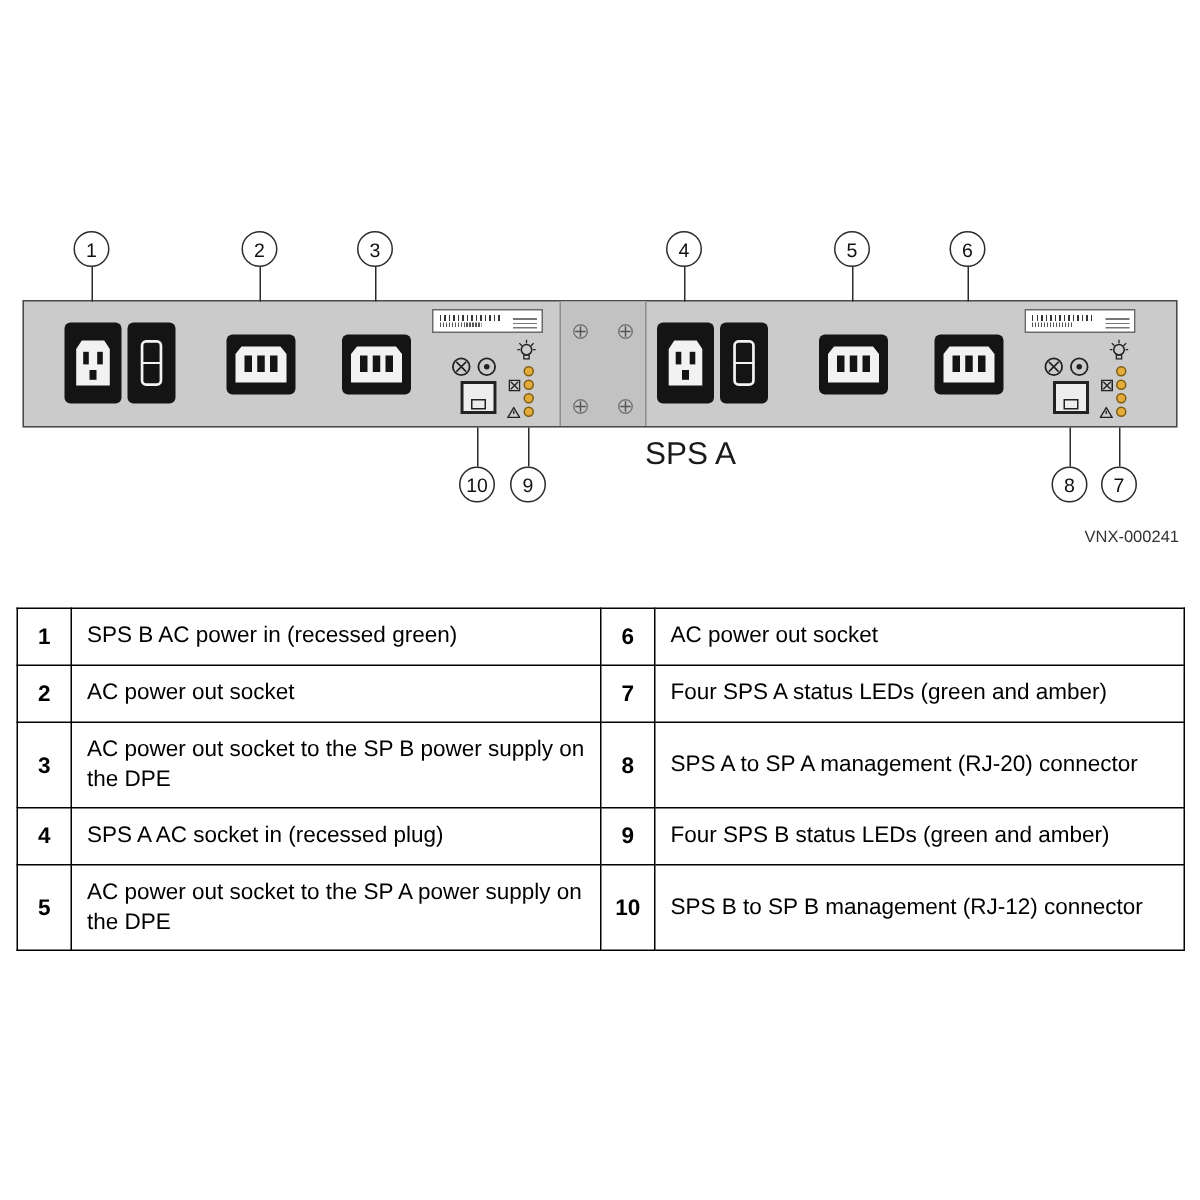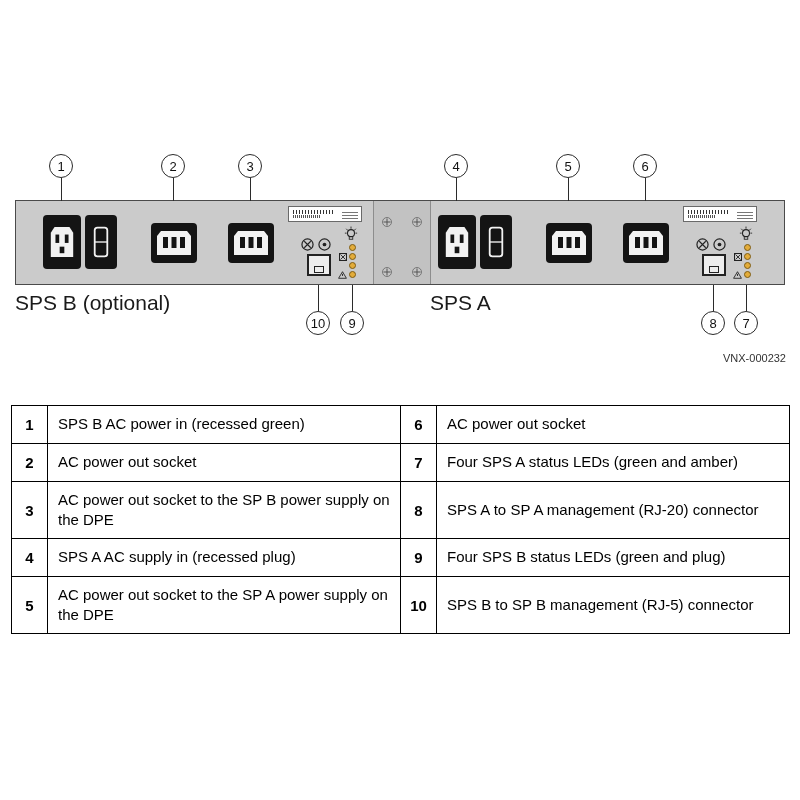--- a/index.html
+++ b/index.html
@@ -278,34 +278,33 @@
               <path d="M5 0.8 L9.4 8.2 L0.6 8.2 Z" fill="none" stroke="#222" stroke-width="1"></path>
               <line x1="5" y1="3.2" x2="5" y2="5.6" stroke="#222" stroke-width="1"></line>
             </svg>
         </span>
           <span class="led"></span>
         </div>
     </div>
     <div class="rj12" style="left:686px;top:53px"></div>
   </div>
 
-  <div class="panel-label" style="left:15px;top:291px">SPS B (optional)</div>
   <div class="panel-label" style="left:430px;top:291px">SPS A</div>
 
   <div class="cline" style="left:318px;top:285px;height:26px"></div>
   <div class="cline" style="left:352px;top:285px;height:26px"></div>
   <div class="cline" style="left:713px;top:285px;height:26px"></div>
   <div class="cline" style="left:746px;top:285px;height:26px"></div>
 
   <div class="callout" style="left:306px;top:311px">10</div>
   <div class="callout" style="left:340px;top:311px">9</div>
   <div class="callout" style="left:701px;top:311px">8</div>
   <div class="callout" style="left:734px;top:311px">7</div>
 
-  <div class="fig-id" style="right:14px;top:352px;position:absolute">VNX-000232</div>
+  <div class="fig-id" style="right:14px;top:352px;position:absolute">VNX-000241</div>
 
   <div class="legend-wrap">
     <table class="legend-table">
       <colgroup>
         <col style="width:36px">
           <col style="width:353px">
           <col style="width:36px">
           <col style="width:353px">
       </colgroup>
       <tbody>
@@ -322,27 +321,27 @@
           <td class="desc">Four SPS A status LEDs (green and amber)</td>
         </tr>
         <tr style="height:57px">
           <td class="num">3</td>
           <td class="desc">AC power out socket to the SP B power supply on the DPE</td>
           <td class="num">8</td>
           <td class="desc">SPS A to SP A management (RJ-20) connector</td>
         </tr>
         <tr style="height:38px">
           <td class="num">4</td>
-          <td class="desc">SPS A AC supply in (recessed plug)</td>
+          <td class="desc">SPS A AC socket in (recessed plug)</td>
           <td class="num">9</td>
-          <td class="desc">Four SPS B status LEDs (green and plug)</td>
+          <td class="desc">Four SPS B status LEDs (green and amber)</td>
         </tr>
         <tr style="height:57px">
           <td class="num">5</td>
           <td class="desc">AC power out socket to the SP A power supply on the DPE</td>
           <td class="num">10</td>
-          <td class="desc">SPS B to SP B management (RJ-5) connector</td>
+          <td class="desc">SPS B to SP B management (RJ-12) connector</td>
         </tr>
       </tbody>
     </table>
   </div>
 
 </div>
 
 </body></html>

